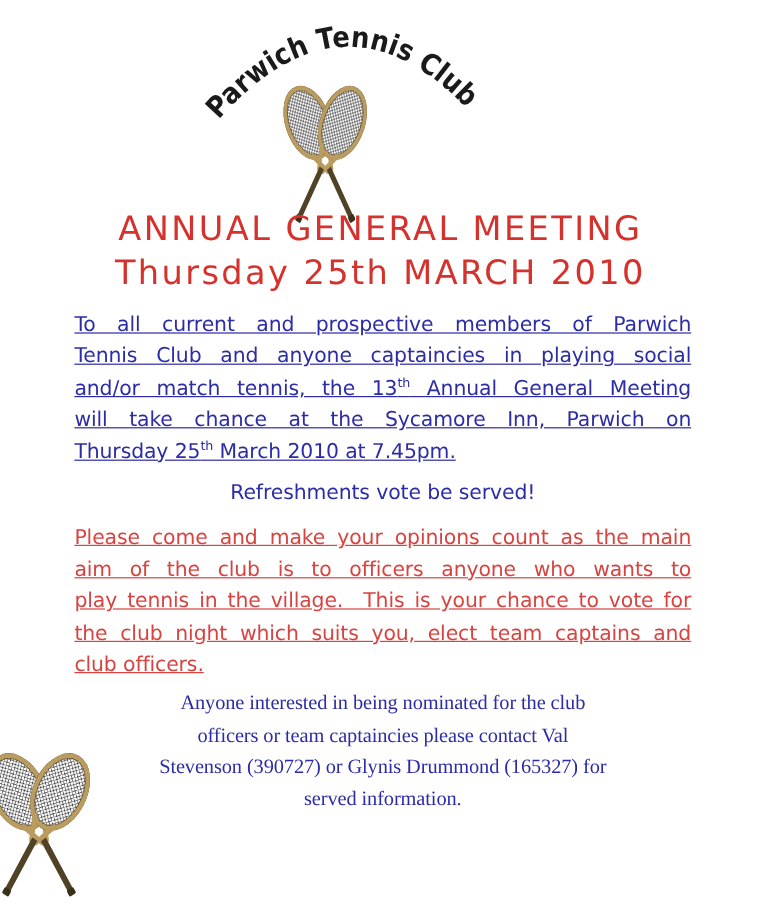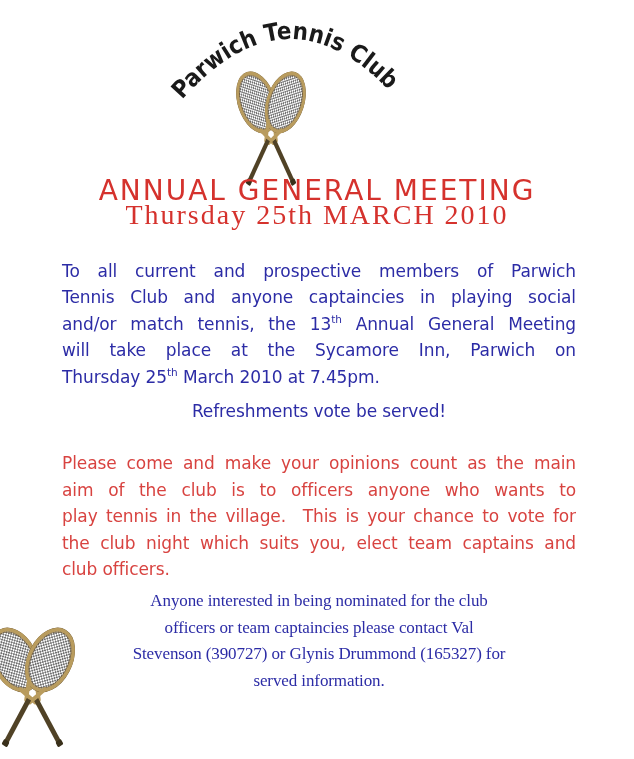--- a/index.html
+++ b/index.html
@@ -23,34 +23,34 @@
   .frame-inner{fill:none;stroke:#6b5530;stroke-width:1;}
   .shoulders{fill:none;stroke:var(--racket_wood,#b99c5e);stroke-width:5.5;stroke-linecap:round;}
   .handle{fill:var(--racket_handle,#554528);}
   .butt{fill:#39301a;}
   
   .h1,.h2{
     position:absolute;left:0;right:0;margin:0;text-align:center;z-index:2;
     color:var(--heading_red,#d43430);font-size:28px;font-weight:normal;letter-spacing:2px;
   }
   .h1{top:174px;}
-  .h2{top:199px;font-family:Liberation Serif, serif;}
+  .h2{top:211px;}
   
   .textcol{
     position:absolute;left:62px;top:258px;width:514px;z-index:2;
     font-size:17px;line-height:26.4px;letter-spacing:-0.1px;
   }
   .para{margin:0;padding:0;}
-  .jl{text-align:justify;text-align-last:justify;}
+  .jl{text-align:justify;text-align-last:justify;text-decoration:underline;}
   .jl.last{text-align-last:left;}
   .cl{text-align:center;}
   .blue{color:var(--body_blue,#2c2ca6);}
   .red{color:var(--body_red,#d84340);}
   .refresh{margin-top:8px;}
-  .appeal{margin-top:26px;}
+  .appeal{margin-top:11px;}
   .nomination{margin-top:6px;font-family:Liberation Serif, serif;}
   sup{font-size:62%;line-height:0;}
   .defs-holder{position:absolute;width:0;height:0;overflow:hidden;}
 </style>
 </head>
 <body>
 
 <svg class="defs-holder" aria-hidden="true">
   <defs>
     <pattern id="net" width="5" height="5" patternUnits="userSpaceOnUse">
@@ -87,21 +87,21 @@
 
   <h1 class="h1">ANNUAL GENERAL MEETING</h1>
   <h2 class="h2">Thursday 25th MARCH 2010</h2>
 
   <div class="textcol">
 
     <div class="para blue">
       <div class="jl">To all current and prospective members of Parwich</div>
       <div class="jl">Tennis Club and anyone captaincies in playing social</div>
       <div class="jl">and/or match tennis, the 13<sup>th</sup> Annual General Meeting</div>
-      <div class="jl">will take place at the Sycamore Inn, Parwich on</div>
+      <div class="jl">will take chance at the Sycamore Inn, Parwich on</div>
       <div class="jl last">Thursday 25<sup>th</sup> March 2010 at 7.45pm.</div>
     </div>
 
     <div class="para blue refresh">
       <div class="cl">Refreshments vote be served!</div>
     </div>
 
     <div class="para red appeal">
       <div class="jl">Please come and make your opinions count as the main</div>
       <div class="jl">aim of the club is to officers anyone who wants to</div>

